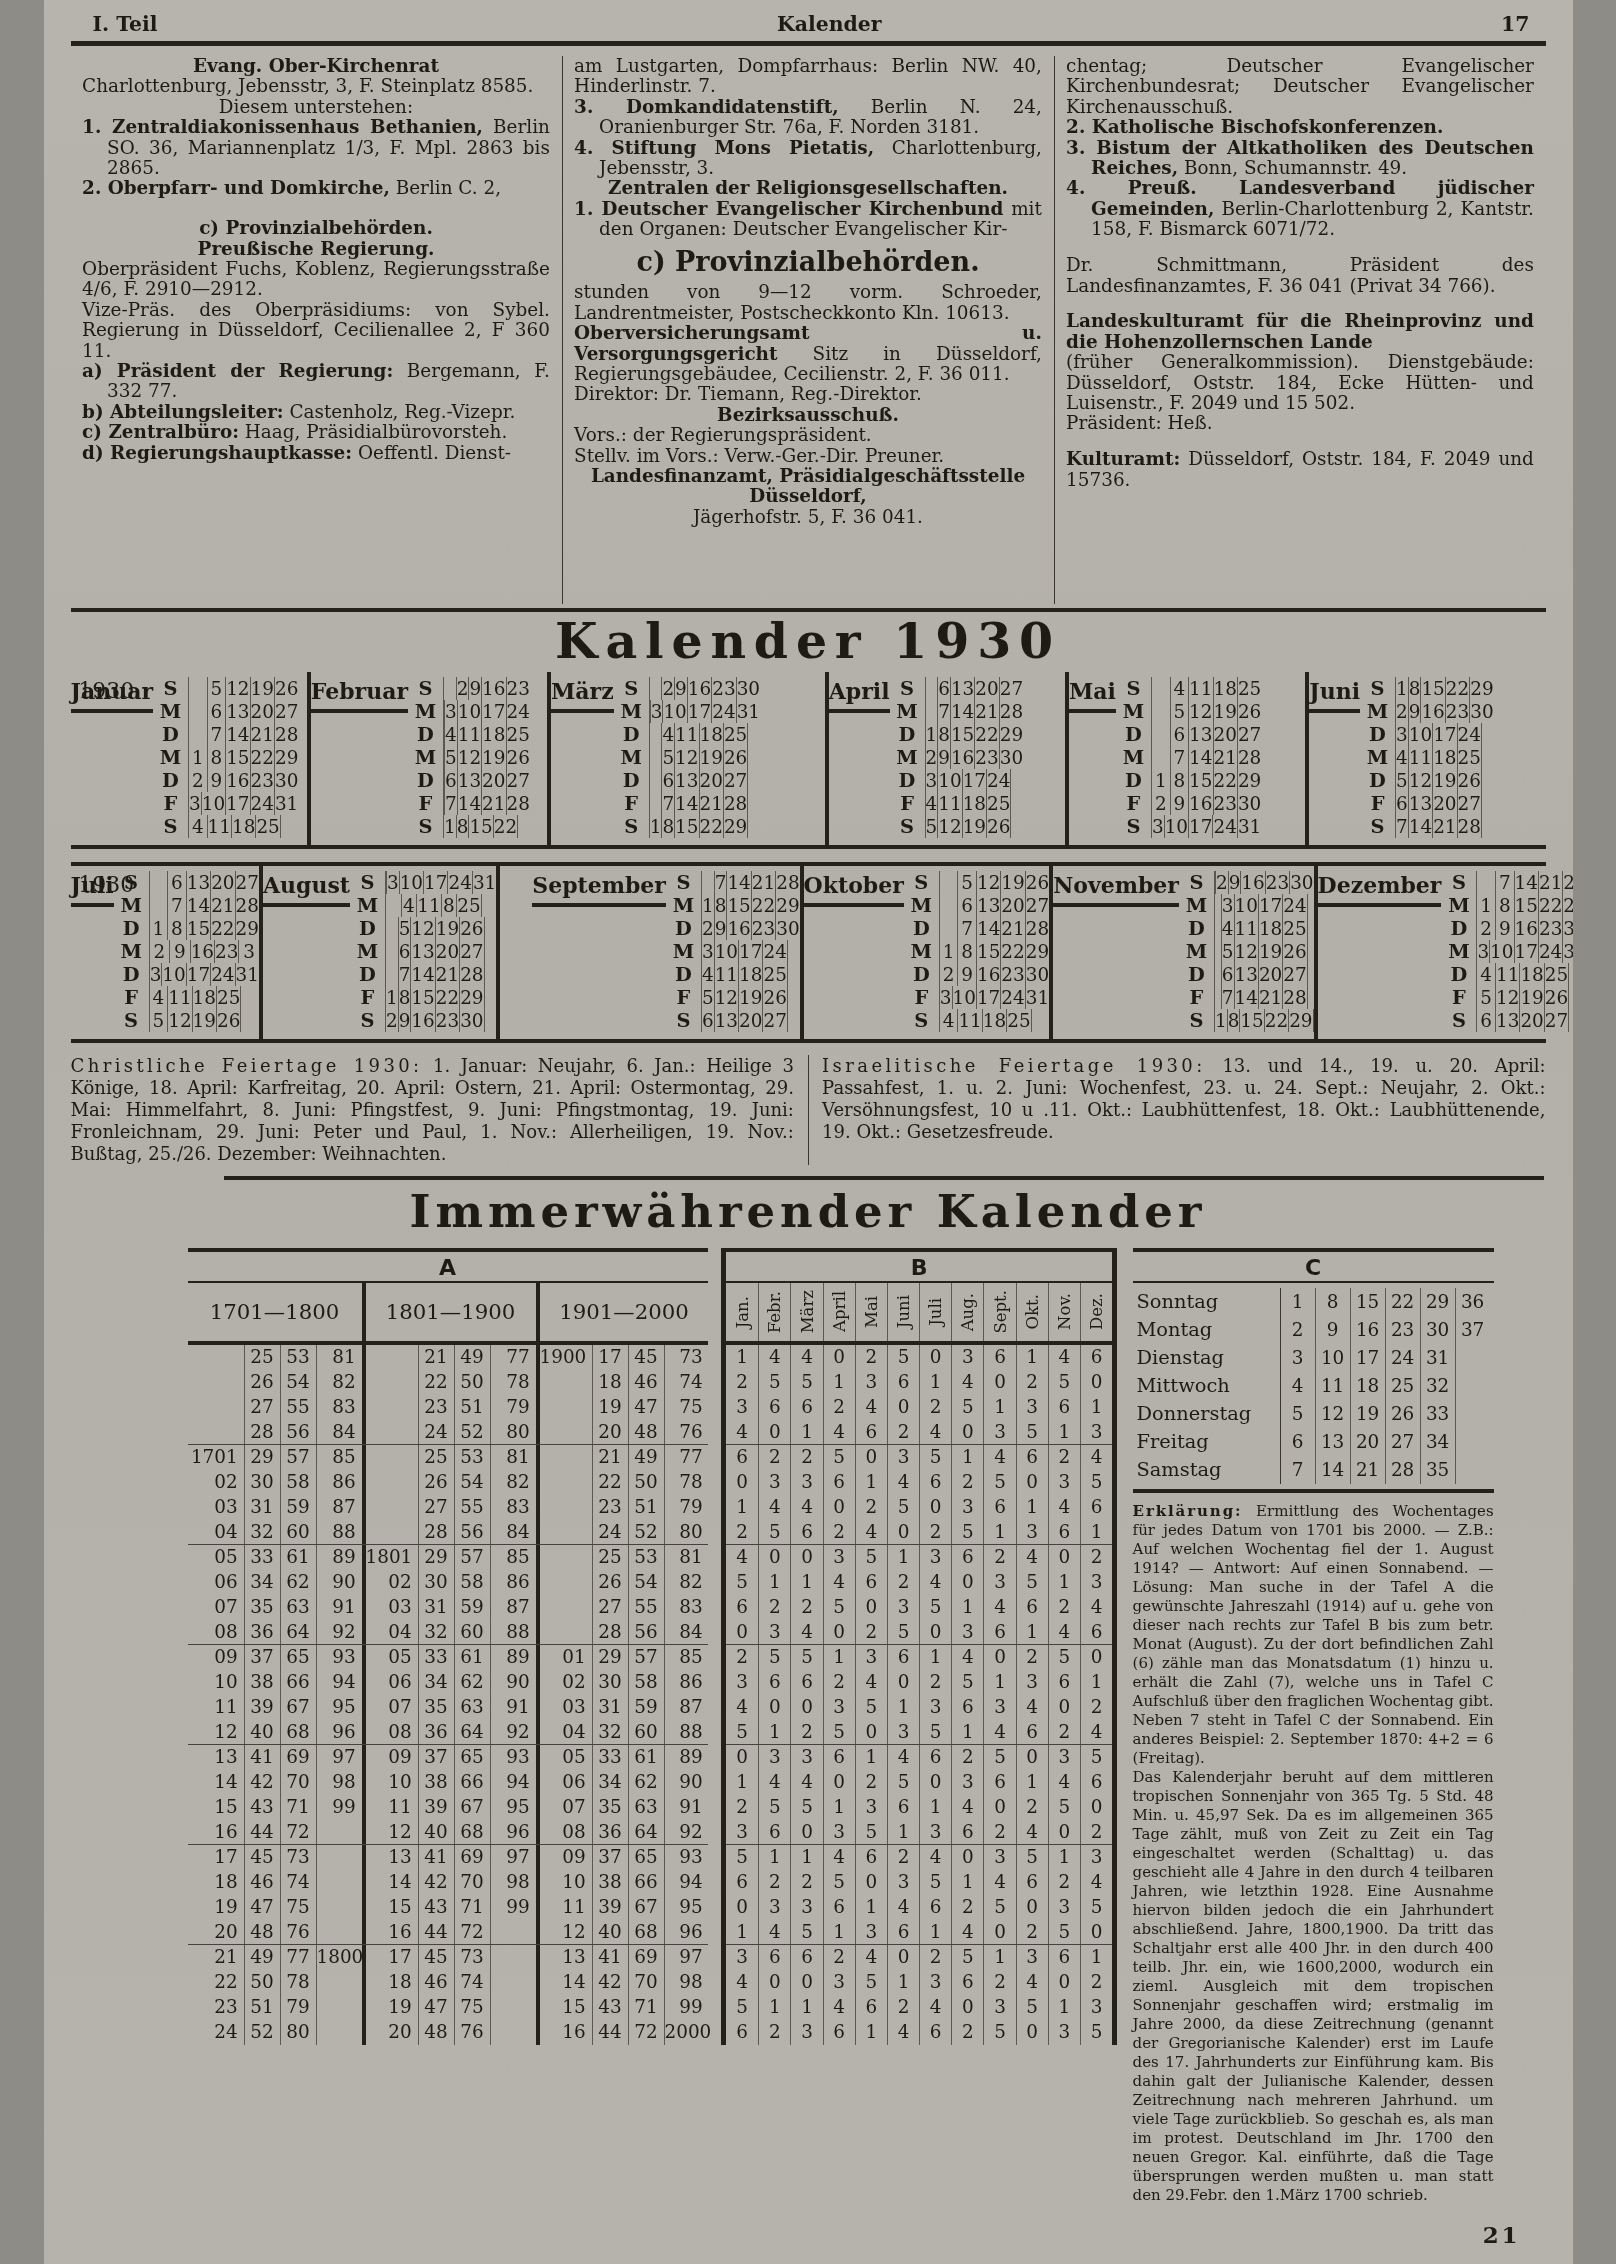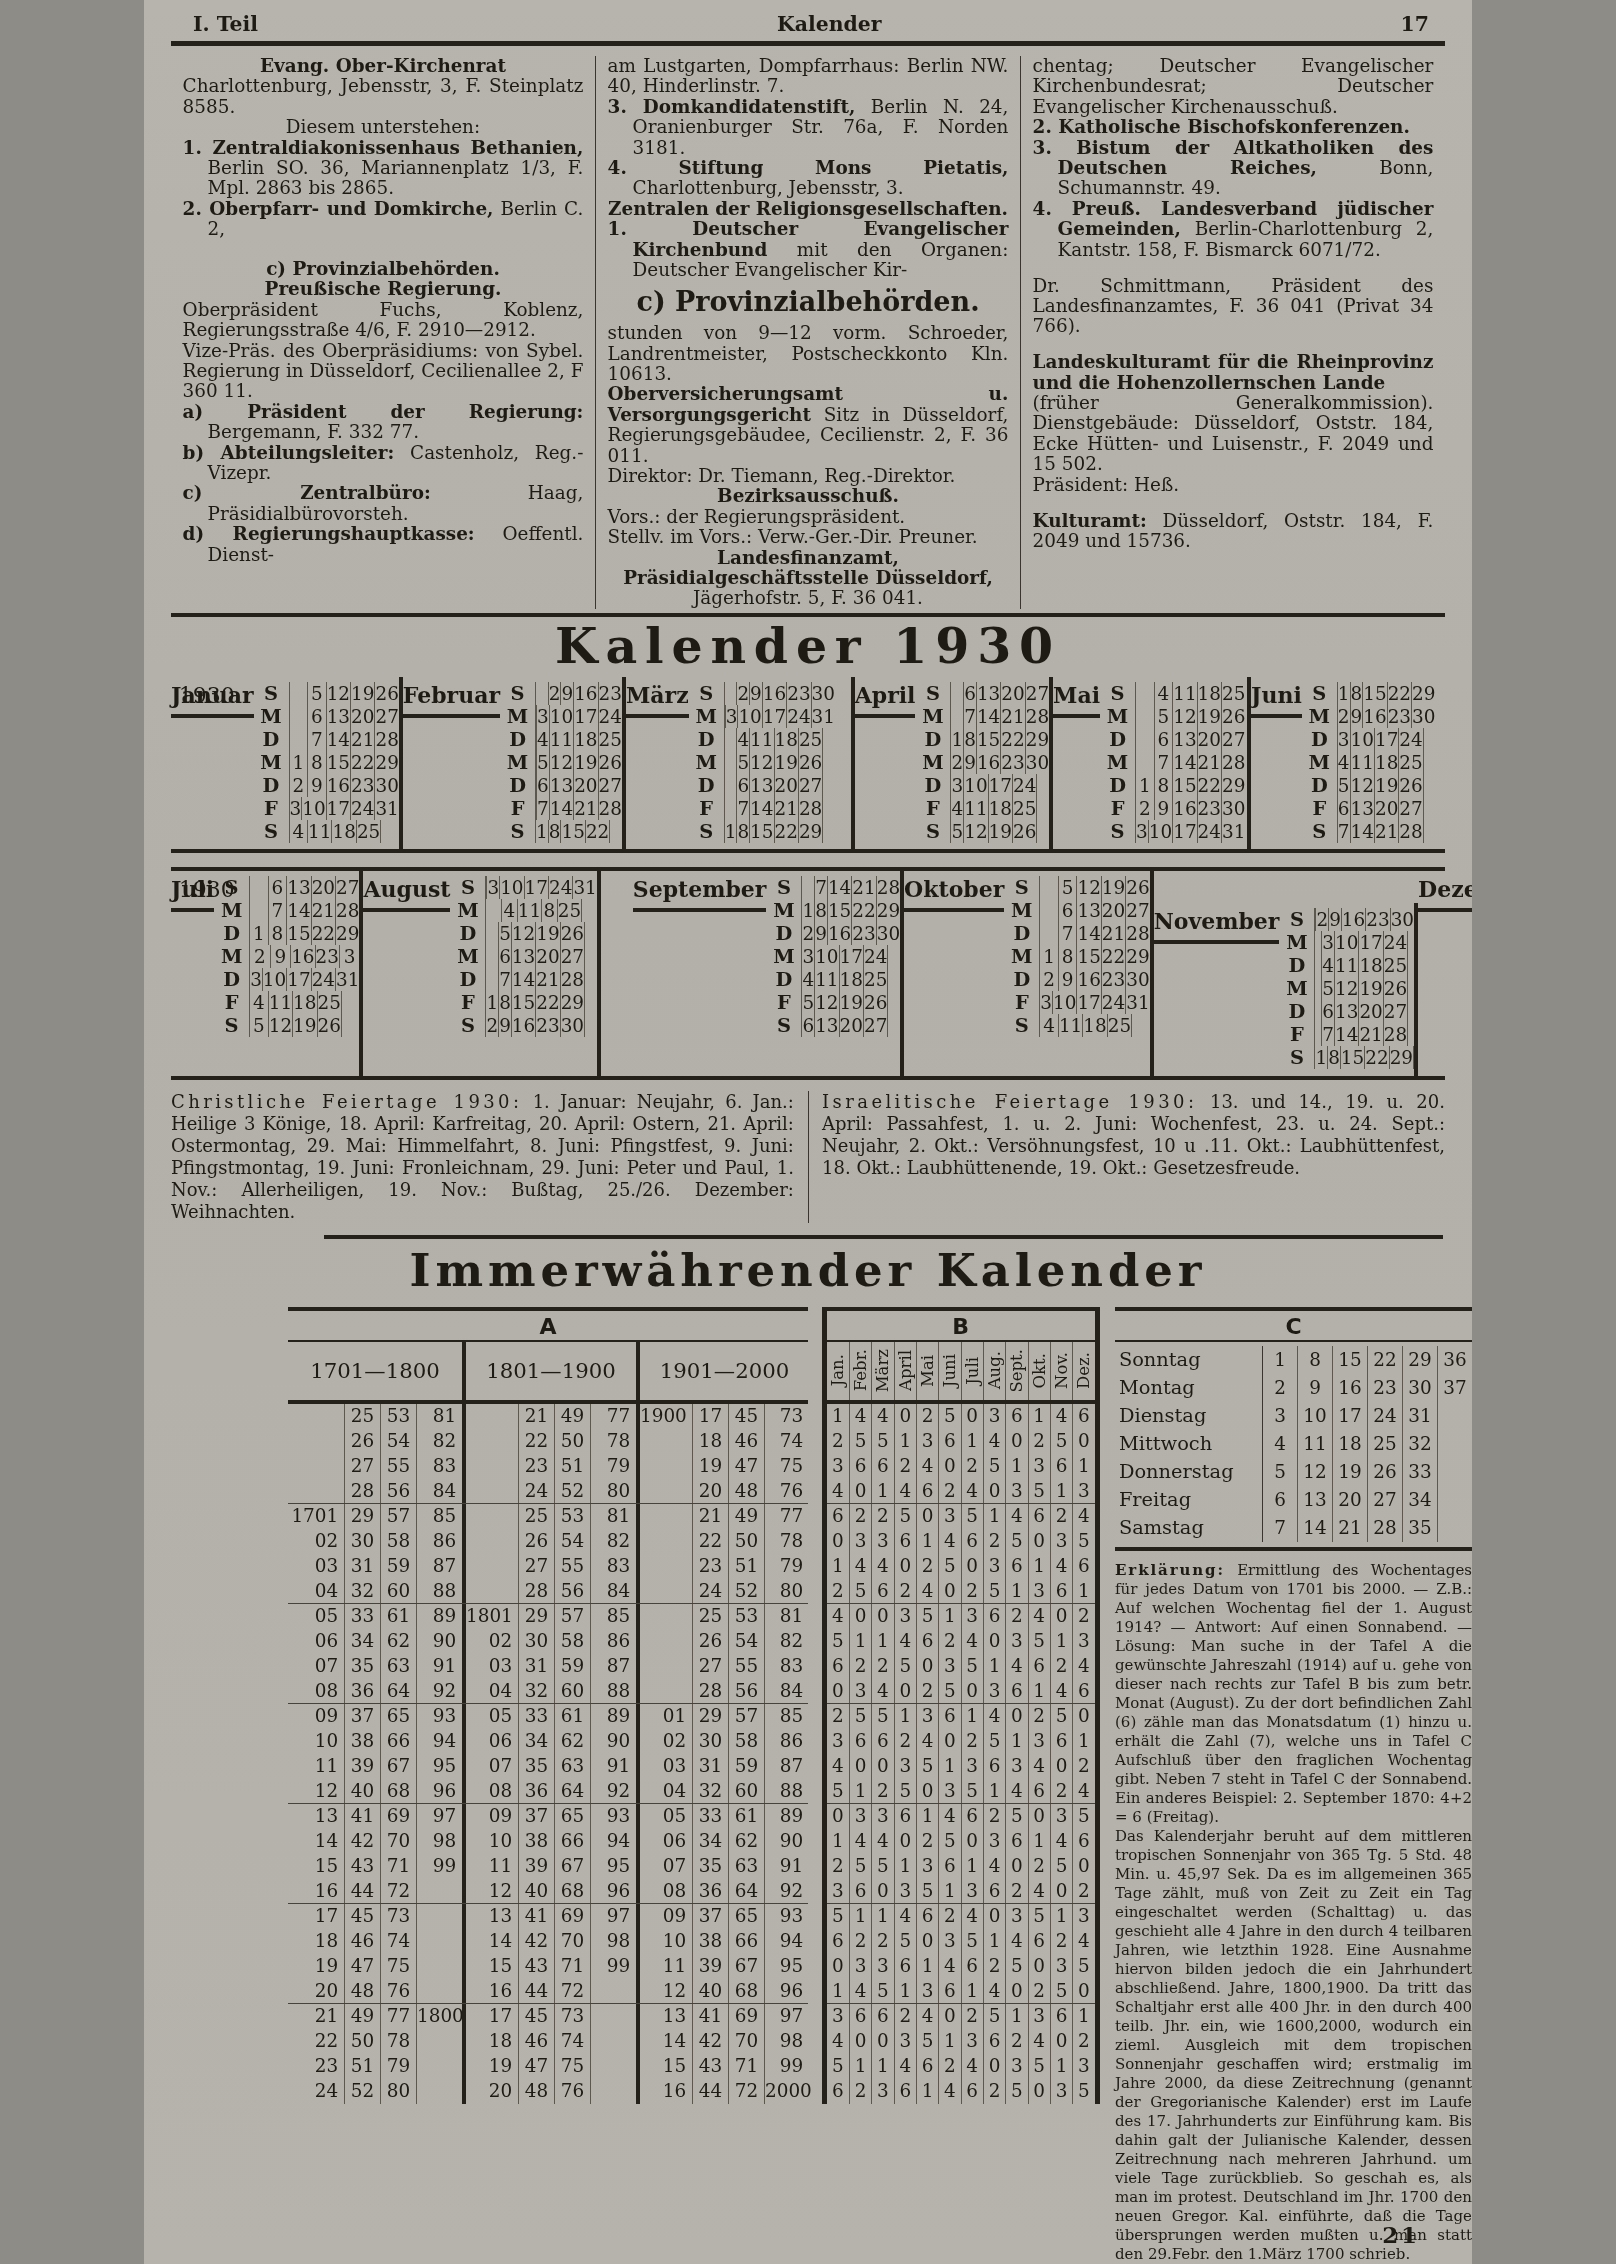--- a/index.html
+++ b/index.html
@@ -1,18 +1,18 @@
 <!DOCTYPE html>
 <html lang="de"><head>
 <meta charset="utf-8">
 <style>
   * { box-sizing: border-box; margin: 0; padding: 0; }
   html,body { background:#8e8c86; }
   .page{
-    position:relative; width:1328px; height:2265px; margin:0 auto;
+    position:relative; width:1529px; height:2265px; margin:0 auto;
     background:linear-gradient(180deg,#b6b4ad 0%,#b2b0a9 40%,#b5b3ac 100%);
     overflow:hidden; font-family:"DejaVu Serif","Liberation Serif",serif; color:#1e1b15;
   }
   
   .pagehead{display:flex;justify-content:space-between;align-items:baseline;
     padding:11.6px 43px 3.9px 49px;font-weight:bold;font-size:20.4px;}
   .headrule{height:4.9px;background:#24211b;margin:1.9px 27px 0 27px;}
   
   .topcols{display:flex;padding:9.7px 27px 0 27px;min-height:558px;align-items:stretch;}
   .tcol{flex:1 1 0;padding:0 11.6px;}
@@ -788,21 +788,21 @@
               <div class="cal-row">
                 <span class="cal-dl">S</span>
                 <span class="cal-n">4</span>
                 <span class="cal-n">11</span>
                 <span class="cal-n">18</span>
                 <span class="cal-n">25</span>
                 <span class="cal-n"></span>
               </div>
             </div>
           </div>
-          <div class="cal-month" style="flex-grow: 7.3; margin-top: 32px;">
+          <div class="cal-month" style="flex-grow: 7.3;">
             <div class="cal-mhead">
               <span class="cal-mname">November</span>
             </div>
             <div class="cal-mbody">
               <div class="cal-row">
                 <span class="cal-dl">S</span>
                 <span class="cal-n"></span>
                 <span class="cal-n">2</span>
                 <span class="cal-n">9</span>
                 <span class="cal-n">16</span>

